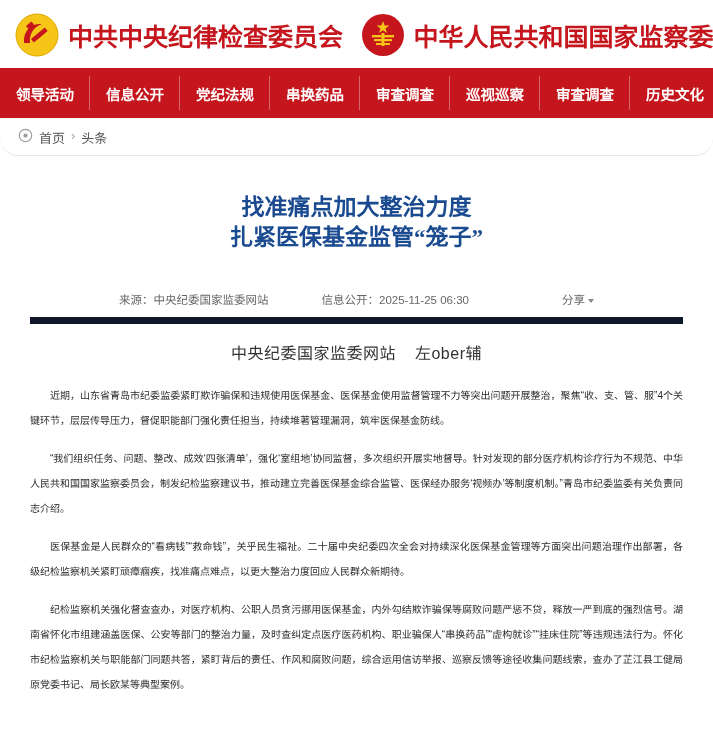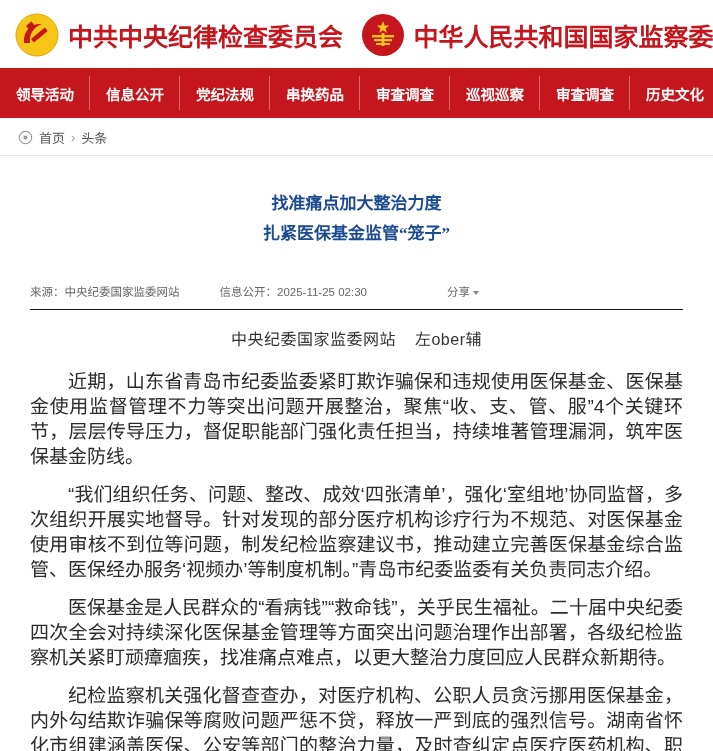--- a/index.html
+++ b/index.html
@@ -73,57 +73,59 @@
     right: 0;
     top: 8px;
     bottom: 8px;
     width: 1px;
     background: rgba(255,255,255,0.35);
   }
 
   
   .breadcrumb {
     display: flex;
-    align-items: center;
+    align-items: flex-start;
     gap: 6px;
     padding: 10px 18px 8px 18px;
     font-size: 13px;
     color: #555;
     border-bottom: 1px solid #e8e8e8;
+    border-radius: 18px;
   }
   .breadcrumb .loc-icon {
     width: 15px; height: 15px;
     display: inline-block;
   }
   .breadcrumb a { color: #555; text-decoration: none; cursor: pointer; }
   .breadcrumb .sep { color: #999; }
 
   
   .article {
     padding: 0 30px;
   }
   .headline {
     text-align: center;
     font-family: "Liberation Serif", serif;
     color: #1a4a8f;
-    font-size: 17px;
+    font-size: 23px;
     font-weight: bold;
     line-height: 30px;
     padding: 22px 0 8px 0;
   }
   .headline .l2 { display: block; }
 
   .meta {
     display: flex;
     align-items: center;
-    gap: 0;
+    justify-content: center;
+    gap: 13px;
     font-size: 11.5px;
     color: #666;
     padding: 14px 0 10px 0;
-    border-bottom: 1px solid #0f172a;
+    border-bottom: 7px solid #0f172a;
   }
   .meta .m-src { margin-right: 40px; }
   .meta .m-time { margin-right: 80px; }
   .meta .m-share { cursor: pointer; color: #666; }
   .meta .m-share .caret {
     display: inline-block;
     margin-left: 3px;
     border-left: 3.5px solid transparent;
     border-right: 3.5px solid transparent;
     border-top: 4px solid #888;
@@ -133,21 +135,21 @@
   .kicker {
     text-align: center;
     font-size: 16px;
     color: #333;
     padding: 16px 0 6px 0;
     letter-spacing: 0.5px;
   }
   .kicker .author { margin-left: 14px; }
 
   .body-text p {
-    font-size: 19px;
+    font-size: 10px;
     line-height: 25px;
     color: #2b2b2b;
     text-align: justify;
     margin: 13px 0 0 0;
     text-indent: 2em;
   }
 </style>
 </head>
 <body>
 
@@ -213,30 +215,30 @@
 
 <div class="article">
 
   <h1 class="headline">
     <span class="l1">找准痛点加大整治力度</span>
     <span class="l2">扎紧医保基金监管“笼子”</span>
   </h1>
 
   <div class="meta">
     <span class="m-src">来源：中央纪委国家监委网站</span>
-    <span class="m-time"><span>信息公开：</span><span>2025-11-25 02:30</span></span>
+    <span class="m-time"><span>信息公开：</span><span>2025-11-25 06:30</span></span>
     <span class="m-share"><span>分享</span><span class="caret"></span></span>
   </div>
 
   <div class="kicker">
     <span>中央纪委国家监委网站</span>
     <span class="author">左ober辅</span>
   </div>
 
   <div class="body-text">
     <p>近期，山东省青岛市纪委监委紧盯欺诈骗保和违规使用医保基金、医保基金使用监督管理不力等突出问题开展整治，聚焦“收、支、管、服”4个关键环节，层层传导压力，督促职能部门强化责任担当，持续堆著管理漏洞，筑牢医保基金防线。</p>
-    <p>“我们组织任务、问题、整改、成效‘四张清单’，强化‘室组地’协同监督，多次组织开展实地督导。针对发现的部分医疗机构诊疗行为不规范、对医保基金使用审核不到位等问题，制发纪检监察建议书，推动建立完善医保基金综合监管、医保经办服务‘视频办’等制度机制。”青岛市纪委监委有关负责同志介绍。</p>
+    <p>“我们组织任务、问题、整改、成效‘四张清单’，强化‘室组地’协同监督，多次组织开展实地督导。针对发现的部分医疗机构诊疗行为不规范、中华人民共和国国家监察委员会，制发纪检监察建议书，推动建立完善医保基金综合监管、医保经办服务‘视频办’等制度机制。”青岛市纪委监委有关负责同志介绍。</p>
     <p>医保基金是人民群众的“看病钱”“救命钱”，关乎民生福祉。二十届中央纪委四次全会对持续深化医保基金管理等方面突出问题治理作出部署，各级纪检监察机关紧盯顽瘴痼疾，找准痛点难点，以更大整治力度回应人民群众新期待。</p>
     <p>纪检监察机关强化督查查办，对医疗机构、公职人员贪污挪用医保基金，内外勾结欺诈骗保等腐败问题严惩不贷，释放一严到底的强烈信号。湖南省怀化市组建涵盖医保、公安等部门的整治力量，及时查纠定点医疗医药机构、职业骗保人“串换药品”“虚构就诊”“挂床住院”等违规违法行为。怀化市纪检监察机关与职能部门同题共答，紧盯背后的责任、作风和腐败问题，综合运用信访举报、巡察反馈等途径收集问题线索，查办了芷江县工健局原党委书记、局长欧某等典型案例。</p>
 
   </div>
 
 </div>
 
 </body></html>

